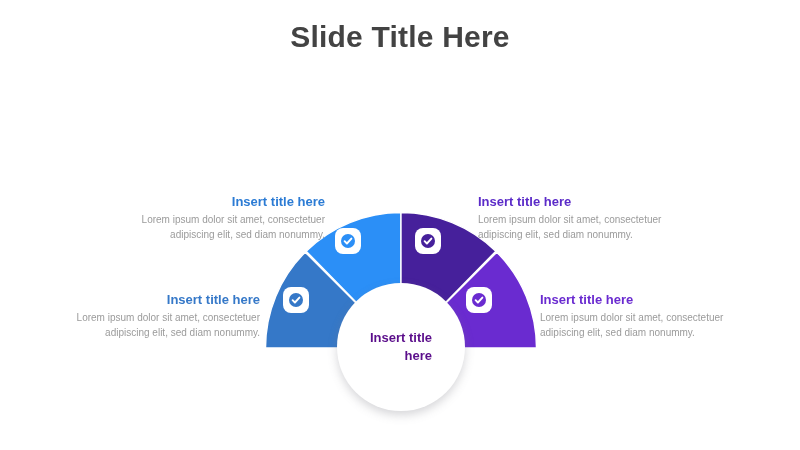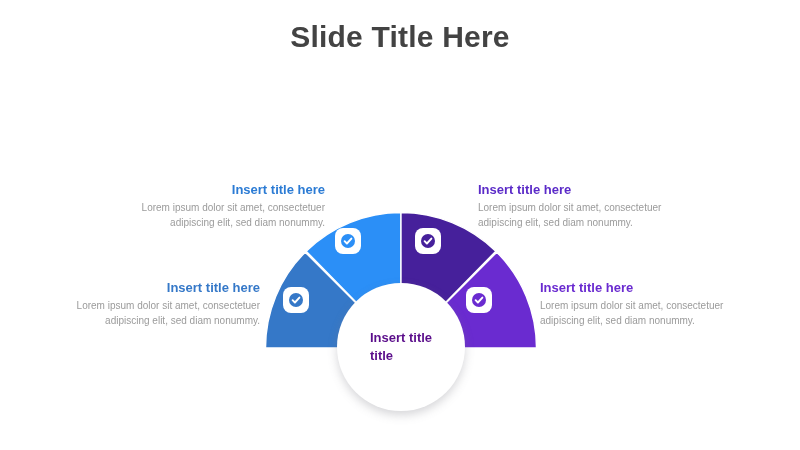--- a/index.html
+++ b/index.html
@@ -23,29 +23,29 @@
   .badge{
     position:absolute;width:26px;height:26px;border-radius:8px;background:#ffffff;
     display:flex;align-items:center;justify-content:center;
   }
   .badge svg{display:block;}
 
   
   .center-circle{
     position:absolute;left:337px;top:283px;width:128px;height:128px;border-radius:50%;
     background:#ffffff;box-shadow:0 4px 10px rgba(120,120,130,.30);
-    display:flex;align-items:center;justify-content:center;text-align:left;
+    display:flex;align-items:center;justify-content:center;text-align:right;
   }
   .center-circle span{
     font-size:13px;font-weight:bold;color:#5B0E8B;line-height:1.35;
   }
 
   
   .label{position:absolute;}
-  .label .lab-title{font-size:13px;font-weight:bold;line-height:1.25;margin-bottom:3px;}
+  .label .lab-title{font-size:13px;font-weight:bold;line-height:1.25;margin-bottom:3px;margin-top:12px;}
   .label .lab-desc{font-size:10px;color:#9b9b9b;line-height:1.45;}
   .label.right-align{text-align:right;}
   .label.left-align{text-align:left;}
 
   #label-1{left:125px;top:182px;width:200px;}
   #label-2{left:478px;top:182px;width:200px;}
   #label-3{left:60px;top:280px;width:200px;}
   #label-4{left:540px;top:280px;width:200px;}
 </style>
 </head>
@@ -85,21 +85,21 @@
     </svg>
   </div>
   <div class="badge" id="badge-3" style="left: 466px; top: 287px;">
     <svg width="16" height="16" viewBox="0 0 16 16">
       <circle cx="8" cy="8" r="7" class="chk-circle" fill="#6A2BD0"></circle>
       <path d="M4.6 8.2 L6.9 10.5 L11.4 5.6" fill="none" stroke="#ffffff" stroke-width="1.9" stroke-linecap="round" stroke-linejoin="round"></path>
     </svg>
   </div>
 
   <div class="center-circle" style="background: rgb(255, 255, 255);">
-    <span style="color: rgb(91, 14, 139);"><span>Insert title</span><br><span>title</span></span>
+    <span style="color: rgb(91, 14, 139);"><span>Insert title</span><br><span>here</span></span>
   </div>
 
   <div class="label right-align" id="label-1">
     <div class="lab-title" style="color: rgb(43, 123, 212);">Insert title here</div>
     <div class="lab-desc">Lorem ipsum dolor sit amet, consectetuer adipiscing elit, sed diam nonummy.</div>
   </div>
 
   <div class="label left-align" id="label-2">
     <div class="lab-title" style="color: rgb(91, 43, 200);">Insert title here</div>
     <div class="lab-desc">Lorem ipsum dolor sit amet, consectetuer adipiscing elit, sed diam nonummy.</div>

